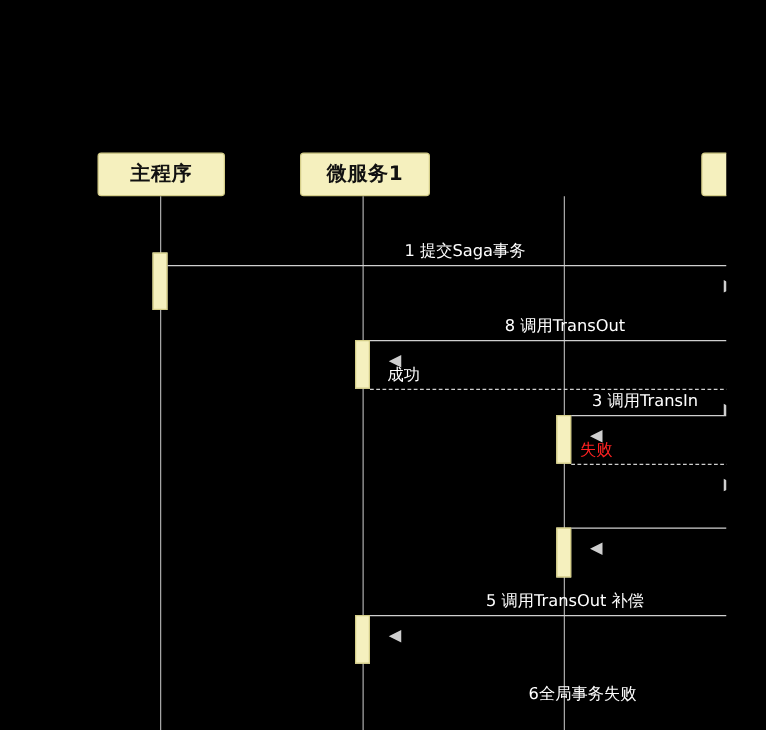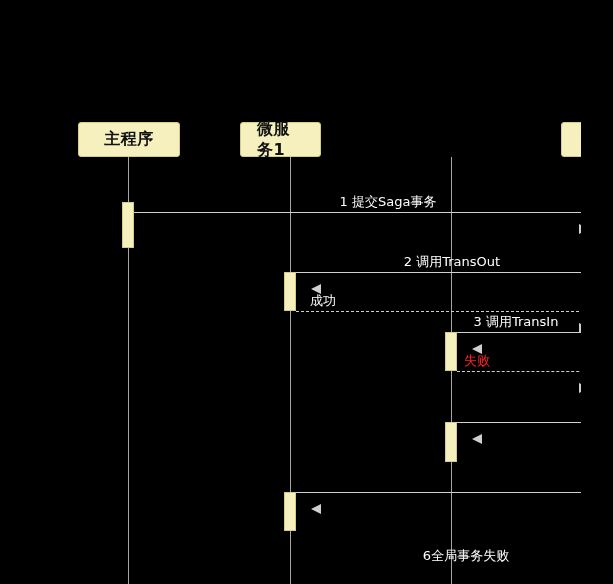--- a/index.html
+++ b/index.html
@@ -64,21 +64,21 @@
 </style>
 </head>
 <body>
 
 <div class="stage">
 
   
   <div class="actor" style="left:14px;width:102px;">
     <span>主程序</span>
   </div>
-  <div class="actor" style="left:176px;width:81px;">
+  <div class="actor" style="left:176px;width:104px;">
     <span>微服务1</span>
   </div>
   <div class="actor" style="left:497px;width:98px;text-decoration:underline;">
     <span>DTM</span>
   </div>
 
   
   <div class="lifeline" style="left:64px;"></div>
   <div class="lifeline" style="left:226px;"></div>
   <div class="lifeline" style="left:387px;"></div>
@@ -87,27 +87,27 @@
   
   <div class="activation" style="left:58px;top:138px;height:46px;"></div>
   <div class="activation" style="left:540px;top:138px;height:45px;"></div>
   <div class="activation" style="left:540px;top:196px;height:374px;"></div>
   <div class="activation" style="left:220px;top:208px;height:39px;"></div>
   <div class="activation" style="left:381px;top:268px;height:39px;"></div>
   <div class="activation" style="left:381px;top:358px;height:40px;"></div>
   <div class="activation" style="left:220px;top:428px;height:39px;"></div>
 
   
-  <div class="msg-label" style="left:324px;top:130px;text-align:right;">1 提交Saga事务</div>
+  <div class="msg-label" style="left:308px;top:130px;text-align:right;">1 提交Saga事务</div>
   <div class="arrow" style="left:70px;top:148px;width:470px;">
     <span class="head right"></span>
   </div>
 
   
-  <div class="msg-label" style="left:388px;top:190px;">2 调用TransOut</div>
+  <div class="msg-label" style="left:388px;top:190px;">8 调用TransOut</div>
   <div class="arrow" style="left:232px;top:208px;width:308px;">
     <span class="head left"></span>
   </div>
 
    DTM success --&gt;
   <div class="msg-label left-anchor" style="left:246px;top:229px;">成功</div>
   <div class="arrow dashed" style="left:232px;top:247px;width:308px;">
     <span class="head right"></span>
   </div>
 
@@ -122,20 +122,21 @@
   <div class="arrow dashed" style="left:393px;top:307px;width:147px;">
     <span class="head right"></span>
   </div>
 
   
   <div class="arrow" style="left:393px;top:358px;width:147px;">
     <span class="head left"></span>
   </div>
 
   
+  <div class="msg-label" style="left:388px;top:410px;">5 调用TransOut 补偿</div>
   <div class="arrow" style="left:232px;top:428px;width:308px;">
     <span class="head left"></span>
   </div>
 
    main, global transaction failed --&gt;
   <div class="msg-label" style="left:402px;top:484px;">6全局事务失败</div>
   <div class="arrow dashed" style="left:64px;top:520px;width:476px;">
     <span class="head left"></span>
   </div>
 

